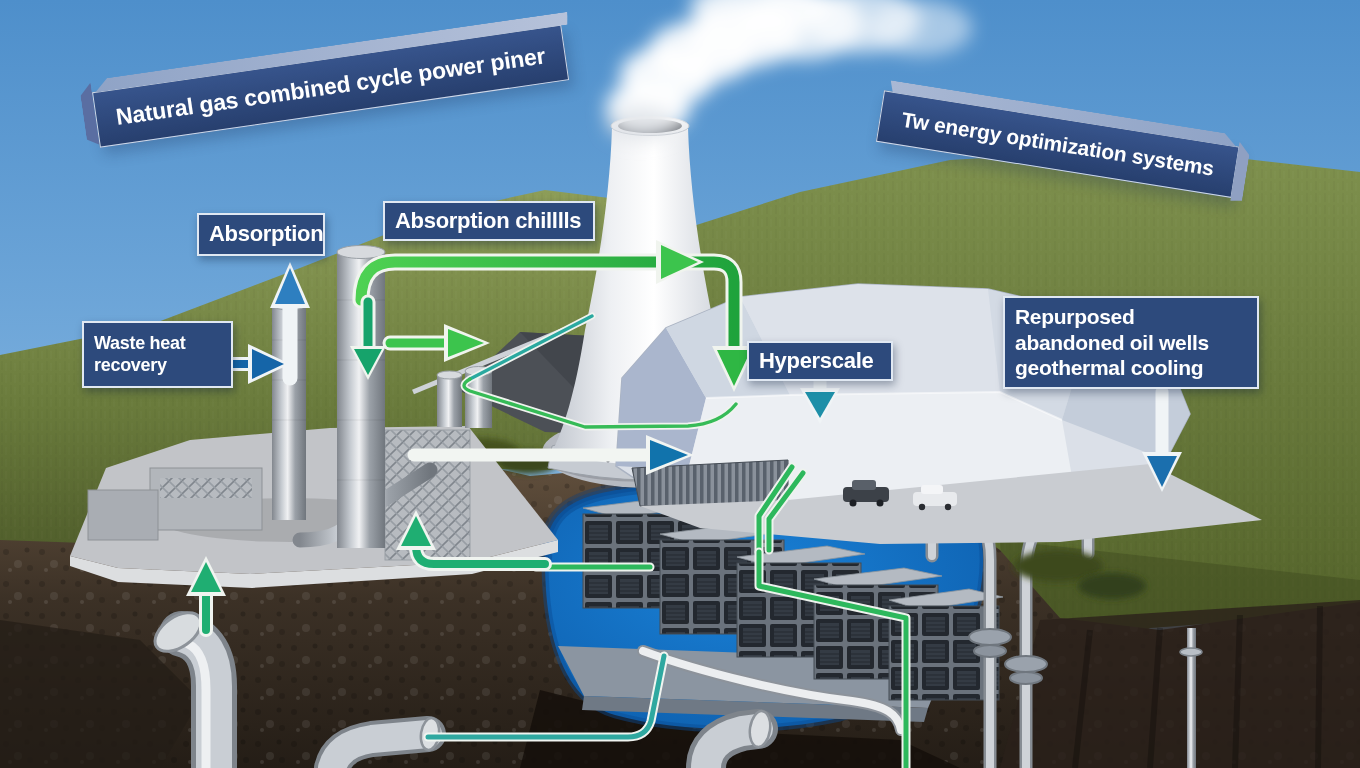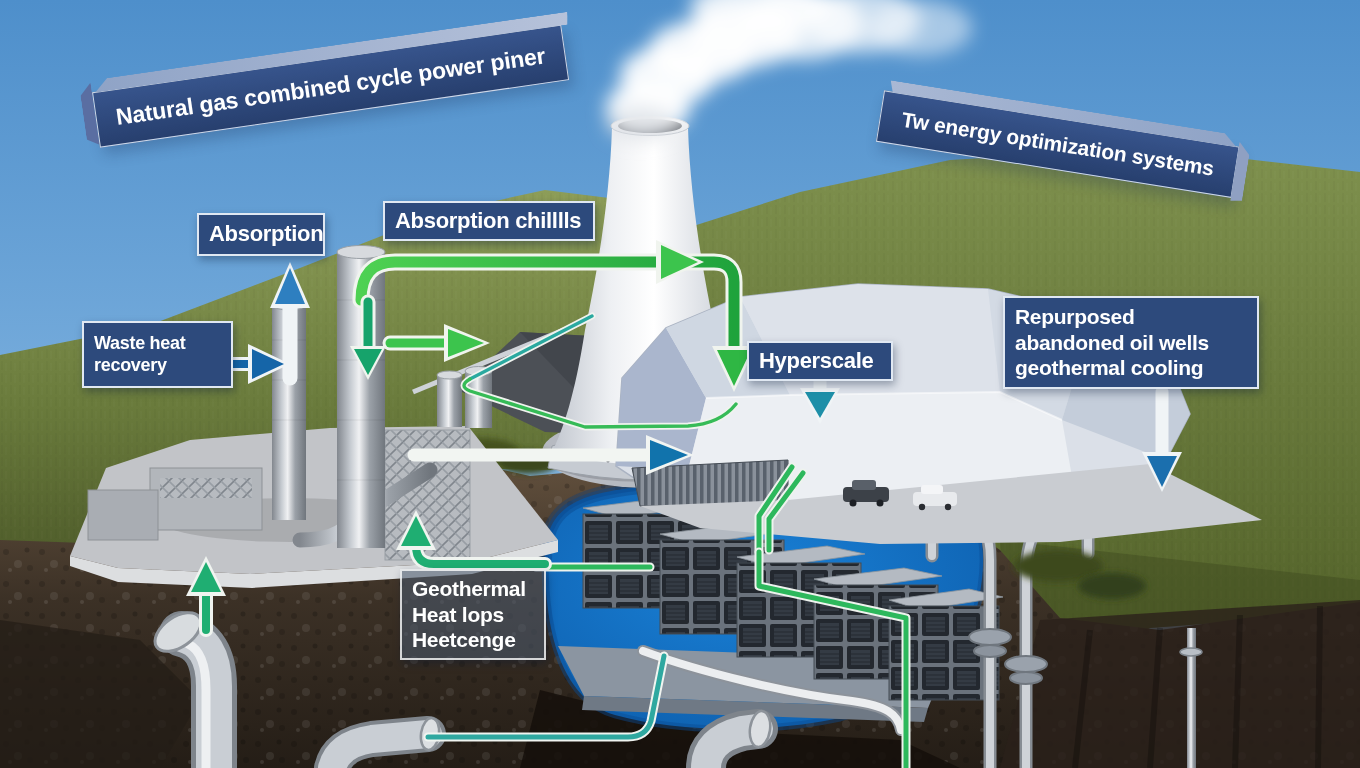--- a/index.html
+++ b/index.html
@@ -427,17 +427,14 @@
 </div>
 
 <div class="lbl lbl-electricity">Absorption</div>
 <div class="lbl lbl-absorption">Absorption chilllls</div>
 <div class="lbl lbl-waste">Waste heat
 recovery</div>
 <div class="lbl lbl-hyperscale">Hyperscale</div>
 <div class="lbl lbl-repurposed">Repurposed
 abandoned oil wells
 geothermal cooling</div>
-<div class="lbl lbl-geothermal">Geothermal
-Heat lops
-Heetcenge</div>
 
 </div>
 
 </body></html>

